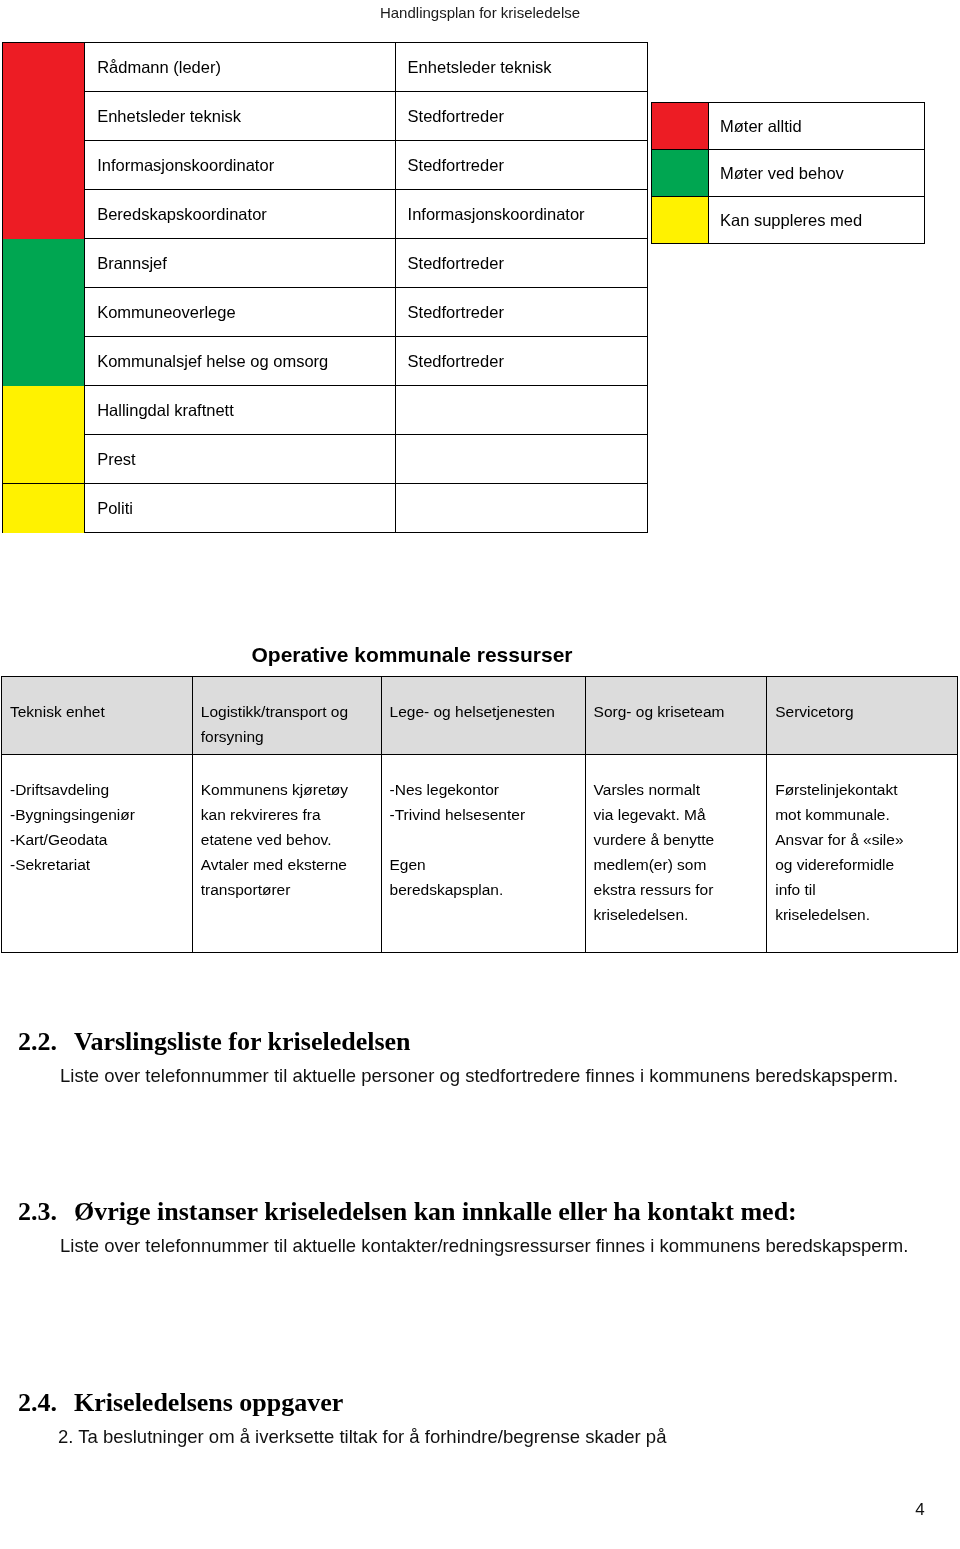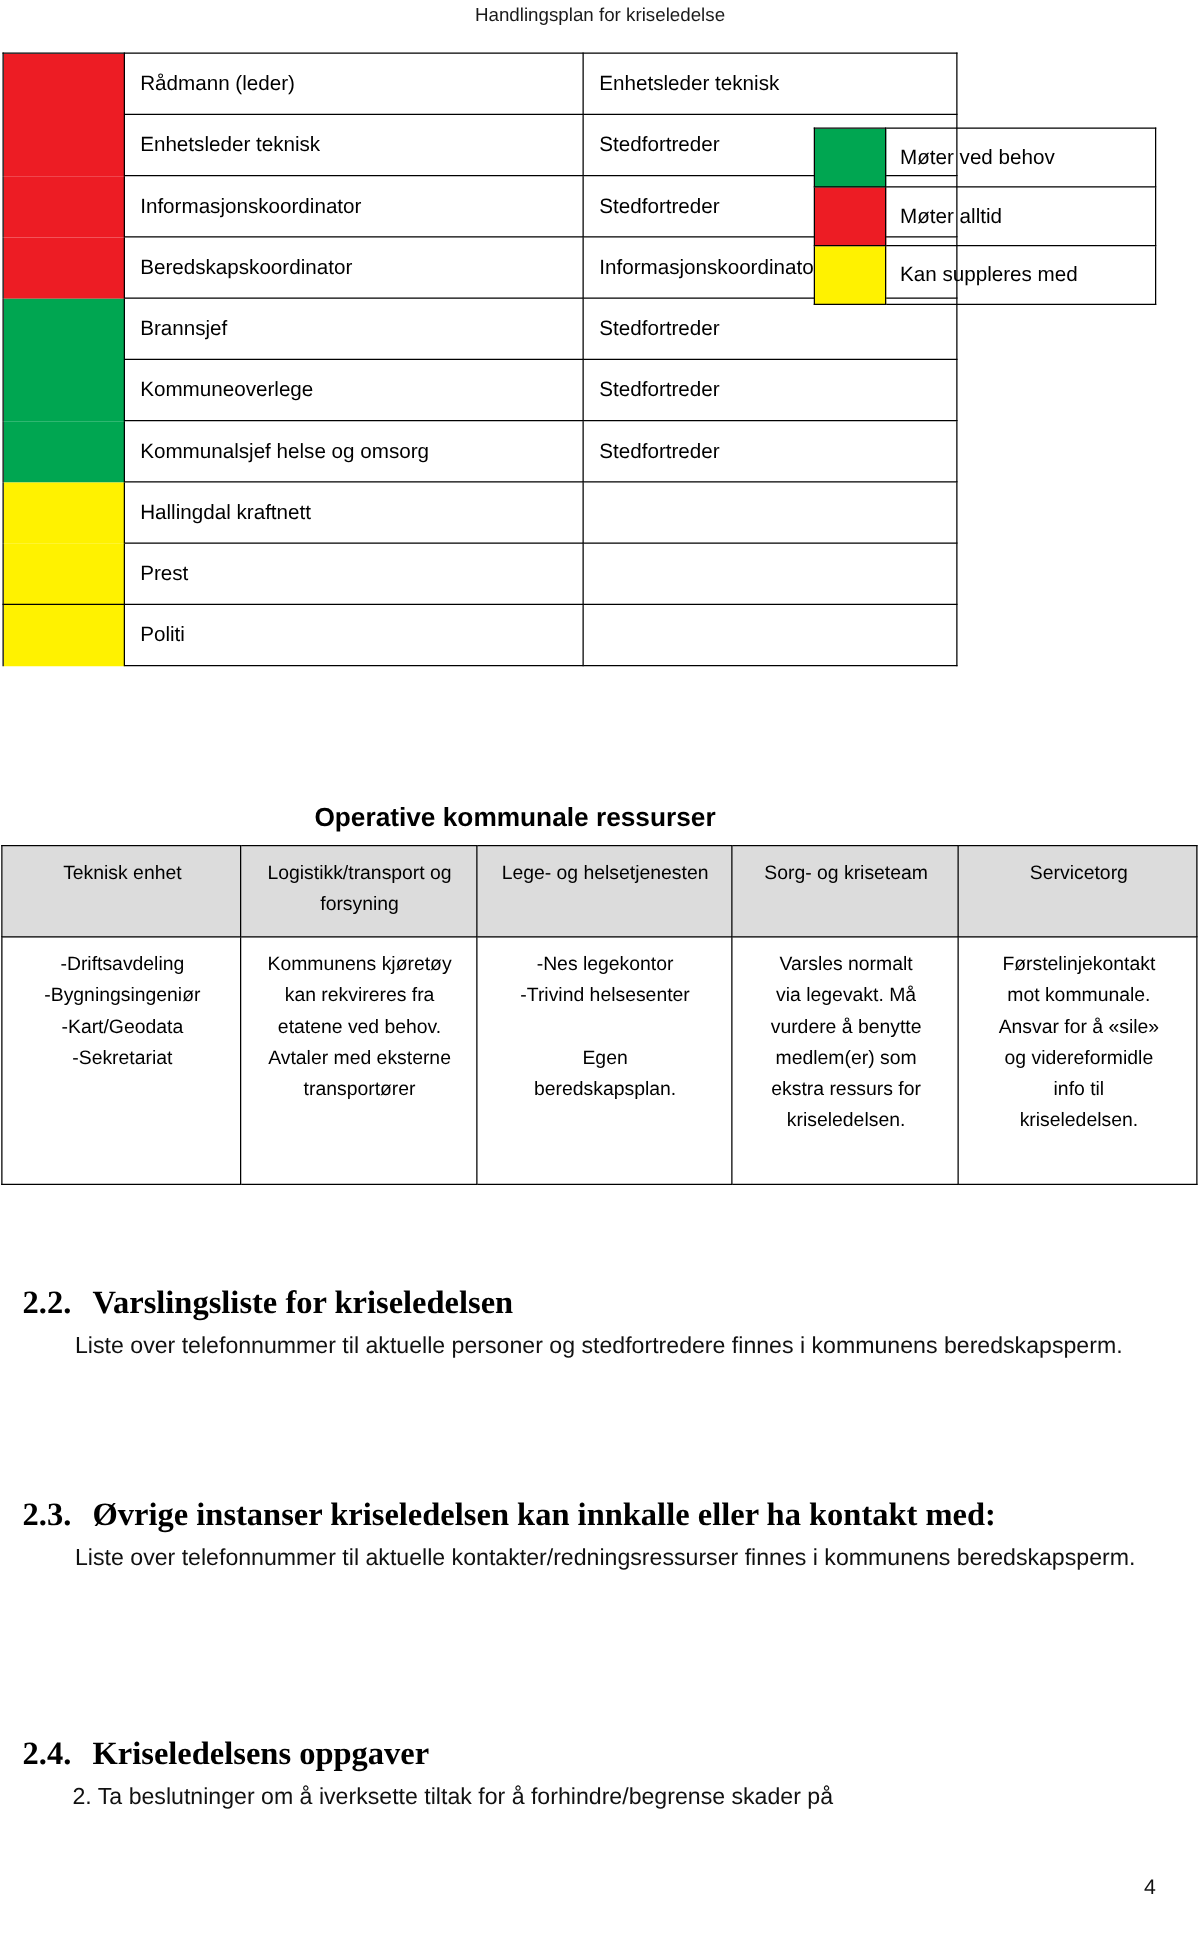--- a/index.html
+++ b/index.html
@@ -31,21 +31,21 @@
   
   .krise-wrap {
     position: absolute;
     top: 42px;
     left: 2px;
     width: 646px;
   }
   .krise-table {
     border-collapse: collapse;
     table-layout: fixed;
-    width: 764px;
+    width: 646px;
   }
   .krise-table td {
     border: 1px solid #000000;
     height: 49px;
     padding: 0 0 0 12px;
     vertical-align: middle;
     font-size: 16.5px;
     color: #000000;
     box-sizing: border-box;
   }
@@ -105,25 +105,25 @@
   }
   .ressurs-table {
     border-collapse: collapse;
     table-layout: fixed;
     width: 957px;
   }
   .ressurs-table th,
   .ressurs-table td {
     border: 1px solid #000000;
     vertical-align: top;
-    text-align: center;
+    text-align: left;
     font-weight: normal;
     font-size: 15.5px;
     line-height: 25px;
-    padding: 9px 6px 5px 8px;
+    padding: 22px 6px 5px 8px;
     box-sizing: border-box;
   }
   .ressurs-table thead th {
     background: #dcdcdc;
     height: 73px;
   }
   .ressurs-table tbody td {
     height: 198px;
   }
   .col-1 { width: 187px; }
@@ -228,26 +228,26 @@
           <td class="role">Politi</td>
           <td class="deputy"></td>
         </tr>
       </tbody>
   </table>
 </div>
 
 <table class="legend">
   <tbody id="legend-body">
       <tr>
+        <td class="legend-swatch" style="background: rgb(237, 28, 36);"></td>
+        <td class="legend-label">Møter alltid</td>
+      </tr>
+      <tr>
         <td class="legend-swatch" style="background: rgb(0, 166, 81);"></td>
         <td class="legend-label">Møter ved behov</td>
-      </tr>
-      <tr>
-        <td class="legend-swatch" style="background: rgb(237, 28, 36);"></td>
-        <td class="legend-label">Møter alltid</td>
       </tr>
       <tr>
         <td class="legend-swatch" style="background: rgb(255, 242, 0);"></td>
         <td class="legend-label">Kan suppleres med</td>
       </tr>
     </tbody>
 </table>
 
 <div class="ressurs-title">Operative kommunale ressurser</div>
 

